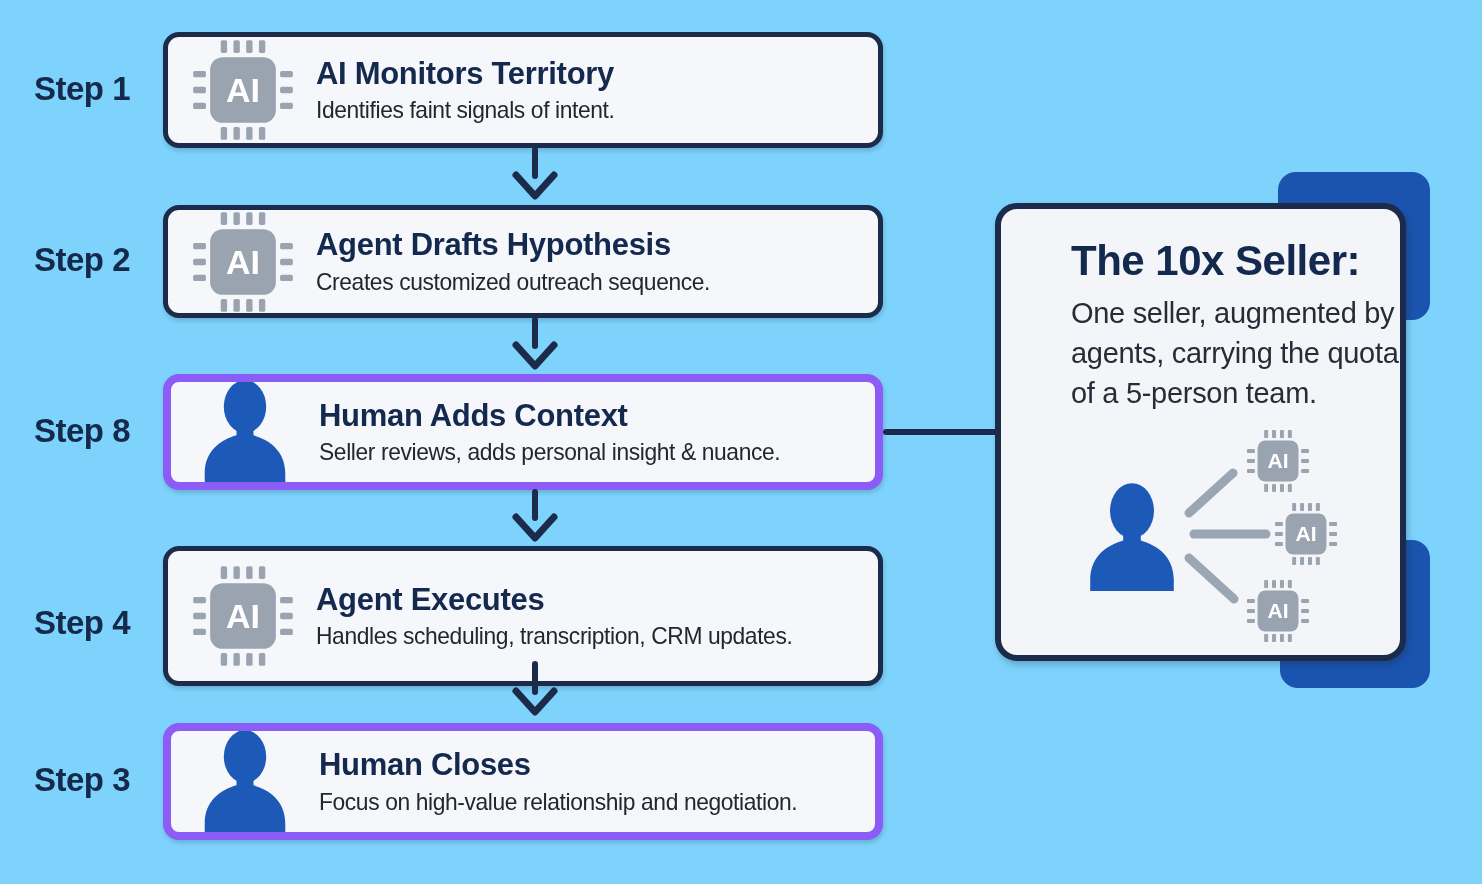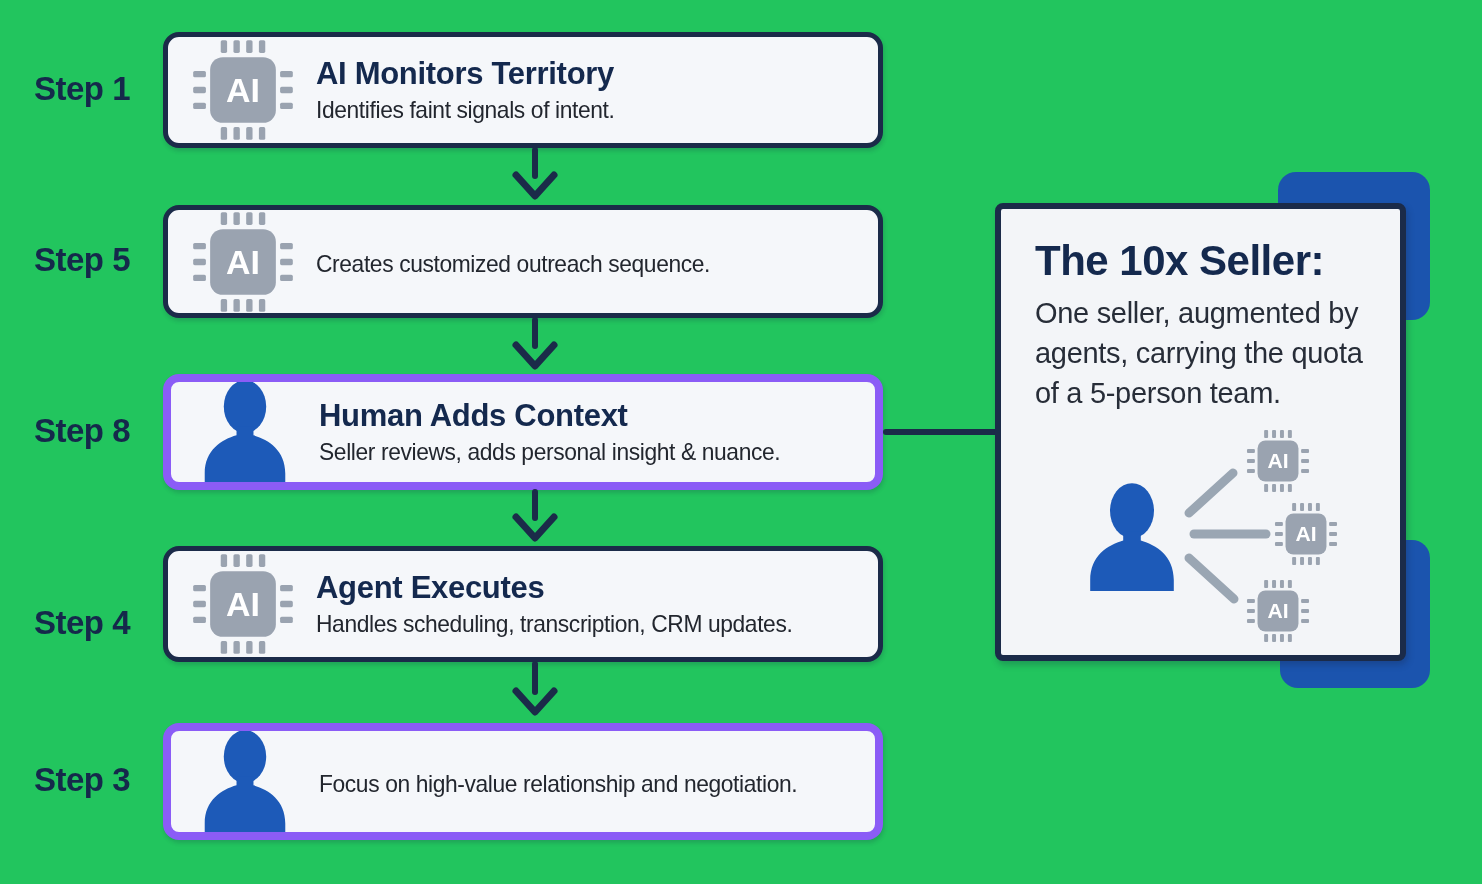--- a/index.html
+++ b/index.html
@@ -1,17 +1,17 @@
 <!DOCTYPE html>
 <html><head>
 <meta charset="utf-8">
 <style>
   html,body{margin:0;padding:0;}
   body{font-family:"Liberation Sans",sans-serif;background:#e9ebef;}
-  .canvas{position:relative;width:1482px;height:884px;background:#22c55e;overflow:hidden;}
+  .canvas{position:relative;width:1482px;height:884px;background:#7dd3fc;overflow:hidden;}
 
   
   .step-label{position:absolute;left:34px;width:130px;font-size:33px;font-weight:bold;
               color:#15294b;letter-spacing:-0.5px;}
 
   
   .step-box{position:absolute;left:163px;width:720px;box-sizing:border-box;
             background:#f5f7fa;border-radius:16px;display:flex;align-items:center;
             box-shadow:1px 3px 4px rgba(20,30,60,0.18);overflow:hidden;}
   .step-ai{border:5px solid #1b2b49;}
@@ -25,22 +25,22 @@
            transform:scaleX(0.95);transform-origin:left center;white-space:nowrap;}
 
   
   .connectors{position:absolute;left:0;top:0;width:1482px;height:884px;pointer-events:none;}
 
   
   .accent{position:absolute;background:#1b54ae;border-radius:18px;z-index:1;}
   .accent-tr{left:1278px;top:172px;width:152px;height:148px;}
   .accent-br{left:1280px;top:540px;width:150px;height:148px;}
   .callout{position:absolute;left:995px;top:203px;width:411px;height:458px;box-sizing:border-box;
-           background:#f3f5f8;border:6px solid #1b2b49;border-radius:8px;z-index:2;
-           box-shadow:2px 4px 6px rgba(20,30,60,0.25);}
+           background:#f3f5f8;border:6px solid #1b2b49;border-radius:22px;z-index:2;
+           box-shadow:2px 4px 6px rgba(20,30,60,0.25);padding-left:36px;}
   .callout-title{position:relative;margin:28px 0 0 34px;font-size:42px;font-weight:800;
                  color:#14294e;letter-spacing:-0.5px;z-index:3;}
   .callout-body{position:relative;margin:8px 0 8px 34px;width:348px;font-size:29px;color:#272d38;
                 line-height:1.38;letter-spacing:-0.3px;z-index:3;}
   .callout-illustration{position:absolute;left:0;top:0;width:399px;height:446px;z-index:2;}
 
   svg text{font-family:"Liberation Sans",sans-serif;font-weight:bold;}
 </style>
 </head>
 <body>
@@ -73,21 +73,21 @@
     <g id="person-symbol" fill="#1d5ab8">
       <ellipse cx="50" cy="27" rx="20" ry="25"></ellipse>
       <path d="M12,100 L12,90 C12,68 28,58 42,54 L42,46 L58,46 L58,54 C72,58 88,68 88,90 L88,100 Z"></path>
     </g>
   </defs>
 </svg>
 
 <div class="canvas">
 
   <div class="step-label" style="top:70px">Step 1</div>
-  <div class="step-label" style="top:241px">Step 5</div>
+  <div class="step-label" style="top:241px">Step 2</div>
   <div class="step-label" style="top:412px">Step 8</div>
   <div class="step-label" style="top:604px">Step 4</div>
   <div class="step-label" style="top:761px">Step 3</div>
 
   <div class="step-box step-ai" style="top:32px;height:116px">
     <div class="box-icon-wrap">
       <svg class="chip-svg" viewBox="0 0 100 100">
           <use href="#chip-symbol"></use>
         </svg>
     </div>
@@ -97,55 +97,57 @@
     </div>
   </div>
 
   <div class="step-box step-ai" style="top:205px;height:113px">
     <div class="box-icon-wrap">
       <svg class="chip-svg" viewBox="0 0 100 100">
           <use href="#chip-symbol"></use>
         </svg>
     </div>
     <div class="box-text">
+      <div class="box-title">Agent Drafts Hypothesis</div>
       <div class="box-sub">Creates customized outreach sequence.</div>
     </div>
   </div>
 
   <div class="step-box step-human" style="top:374px;height:116px">
     <div class="box-icon-wrap">
       <svg class="person-svg" viewBox="0 0 100 100" preserveAspectRatio="xMidYMax meet">
           <use href="#person-symbol"></use>
         </svg>
     </div>
     <div class="box-text">
       <div class="box-title">Human Adds Context</div>
       <div class="box-sub">Seller reviews, adds personal insight &amp; nuance.</div>
     </div>
   </div>
 
-  <div class="step-box step-ai" style="top:546px;height:116px">
+  <div class="step-box step-ai" style="top:546px;height:140px">
     <div class="box-icon-wrap">
       <svg class="chip-svg" viewBox="0 0 100 100">
           <use href="#chip-symbol"></use>
         </svg>
     </div>
     <div class="box-text">
       <div class="box-title">Agent Executes</div>
       <div class="box-sub">Handles scheduling, transcription, CRM updates.</div>
     </div>
   </div>
 
   <div class="step-box step-human" style="top:723px;height:117px">
     <div class="box-icon-wrap">
       <svg class="person-svg" viewBox="0 0 100 100" preserveAspectRatio="xMidYMax meet">
           <use href="#person-symbol"></use>
         </svg>
     </div>
     <div class="box-text">
+      <div class="box-title">Human Closes</div>
       <div class="box-sub">Focus on high-value relationship and negotiation.</div>
     </div>
   </div>
 
   <svg class="connectors" viewBox="0 0 1482 884">
     <g stroke="#1b2b49" fill="none" stroke-linecap="round" stroke-linejoin="round">
       <path d="M535 150 V176" stroke-width="6"></path>
       <polyline points="516,175 535,196 554,175" stroke-width="7"></polyline>
       <path d="M535 320 V346" stroke-width="6"></path>
       <polyline points="516,345 535,366 554,345" stroke-width="7"></polyline>

